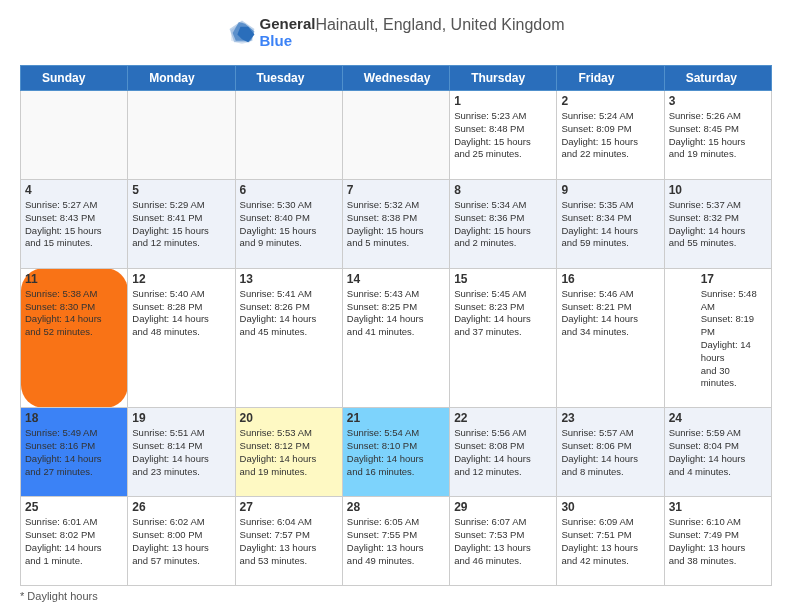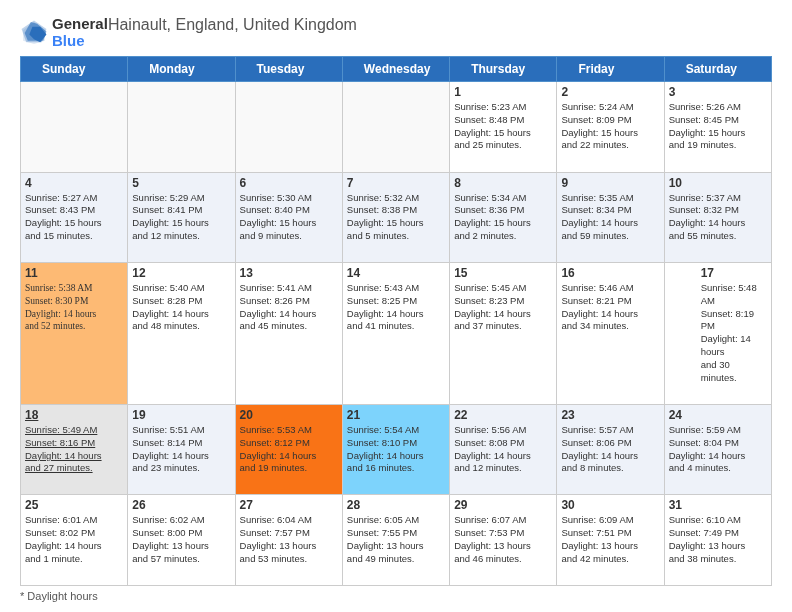--- a/index.html
+++ b/index.html
@@ -13,22 +13,22 @@
     .page {
       width: 792px;
       height: 612px;
       padding: 16px 20px 10px 20px;
       display: flex;
       flex-direction: column;
     }
     .header {
       display: flex;
       align-items: flex-start;
-      justify-content: flex-start;
-      margin-bottom: 7px;
+      justify-content: center;
+      margin-bottom: 16px;
     }
     .logo {
       display: flex;
       align-items: center;
       gap: 4px;
     }
     .logo-text {
       display: flex;
       flex-direction: column;
       line-height: 1.1;
@@ -221,23 +221,23 @@
           </td>
           <td style="background: rgb(238, 242, 249);">
             <span class="day-num">10</span>
             <div class="day-info" style="white-space: pre-line;">Sunrise: 5:37 AM
 Sunset: 8:32 PM
 Daylight: 14 hours
 and 55 minutes.</div>
           </td>
         </tr>
         <tr>
-          <td style="background: #fdba74;">
+          <td style="background: #f97316; border-radius: 23px;">
             <span class="day-num">11</span>
-            <div class="day-info" style="white-space: pre-line; font-family: Liberation Serif, serif;">Sunrise: 5:38 AM
+            <div class="day-info" style="white-space: pre-line;">Sunrise: 5:38 AM
 Sunset: 8:30 PM
 Daylight: 14 hours
 and 52 minutes.</div>
           </td>
           <td style="background: rgb(255, 255, 255);">
             <span class="day-num">12</span>
             <div class="day-info" style="white-space: pre-line;">Sunrise: 5:40 AM
 Sunset: 8:28 PM
 Daylight: 14 hours
 and 48 minutes.</div>
@@ -272,35 +272,35 @@
           </td>
           <td style="background: rgb(255, 255, 255); padding-left: 36px;">
             <span class="day-num">17</span>
             <div class="day-info" style="white-space: pre-line;">Sunrise: 5:48 AM
 Sunset: 8:19 PM
 Daylight: 14 hours
 and 30 minutes.</div>
           </td>
         </tr>
         <tr>
-          <td style="background: #e5e5e5; text-decoration: underline;">
+          <td style="background: #3b82f6;">
             <span class="day-num">18</span>
             <div class="day-info" style="white-space: pre-line;">Sunrise: 5:49 AM
 Sunset: 8:16 PM
 Daylight: 14 hours
 and 27 minutes.</div>
           </td>
           <td style="background: rgb(238, 242, 249);">
             <span class="day-num">19</span>
             <div class="day-info" style="white-space: pre-line;">Sunrise: 5:51 AM
 Sunset: 8:14 PM
 Daylight: 14 hours
 and 23 minutes.</div>
           </td>
-          <td style="background: #f97316;">
+          <td style="background: #fef9c3;">
             <span class="day-num">20</span>
             <div class="day-info" style="white-space: pre-line;">Sunrise: 5:53 AM
 Sunset: 8:12 PM
 Daylight: 14 hours
 and 19 minutes.</div>
           </td>
           <td style="background: #7dd3fc;">
             <span class="day-num">21</span>
             <div class="day-info" style="white-space: pre-line;">Sunrise: 5:54 AM
 Sunset: 8:10 PM

